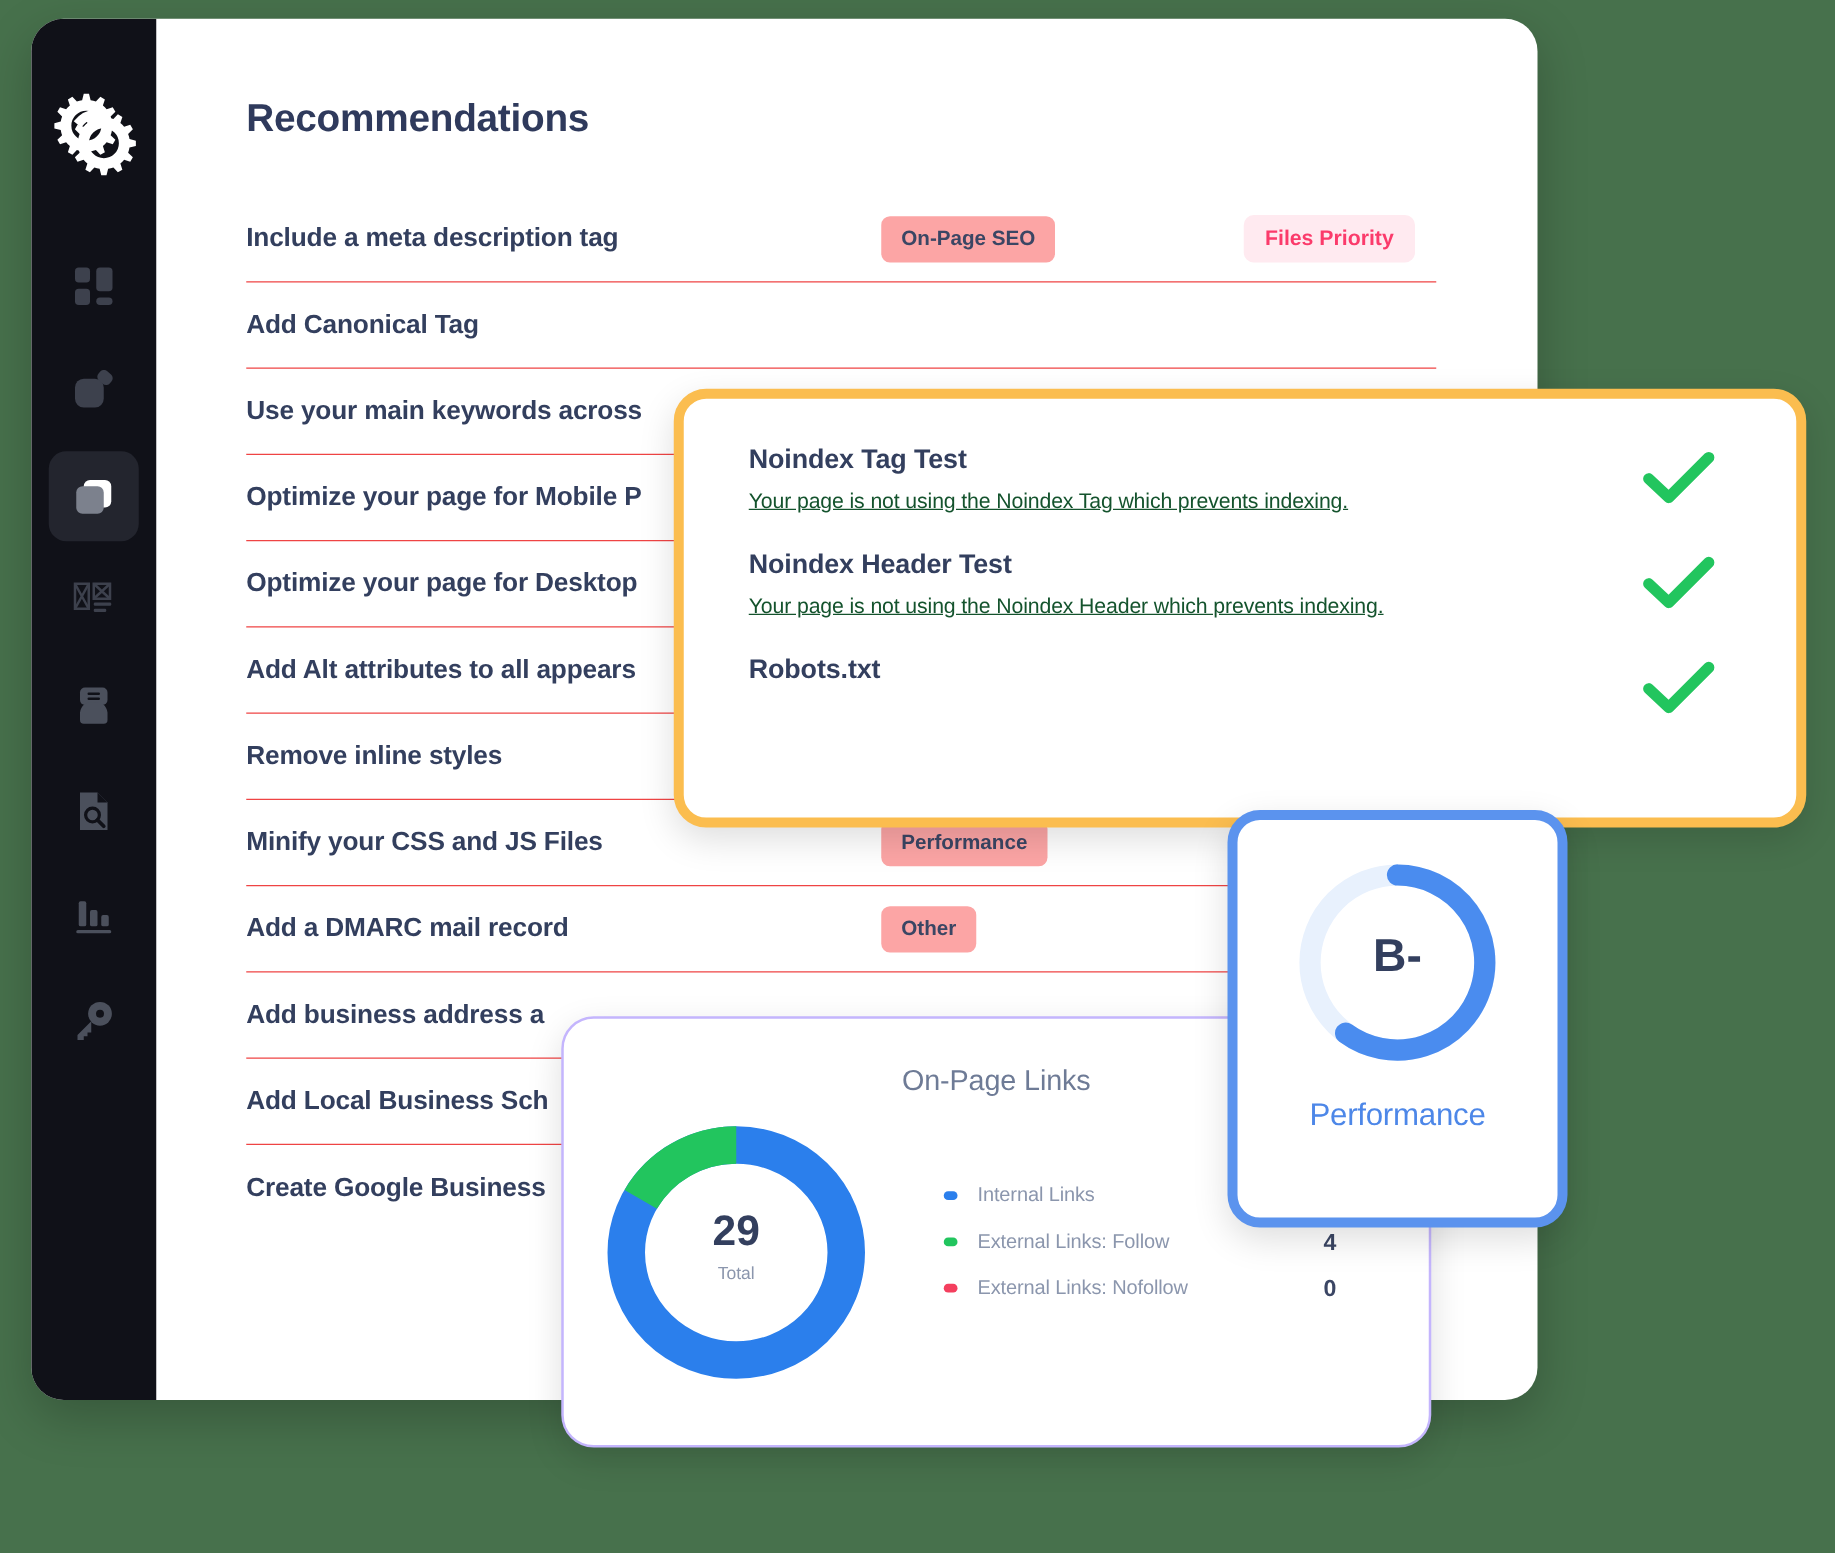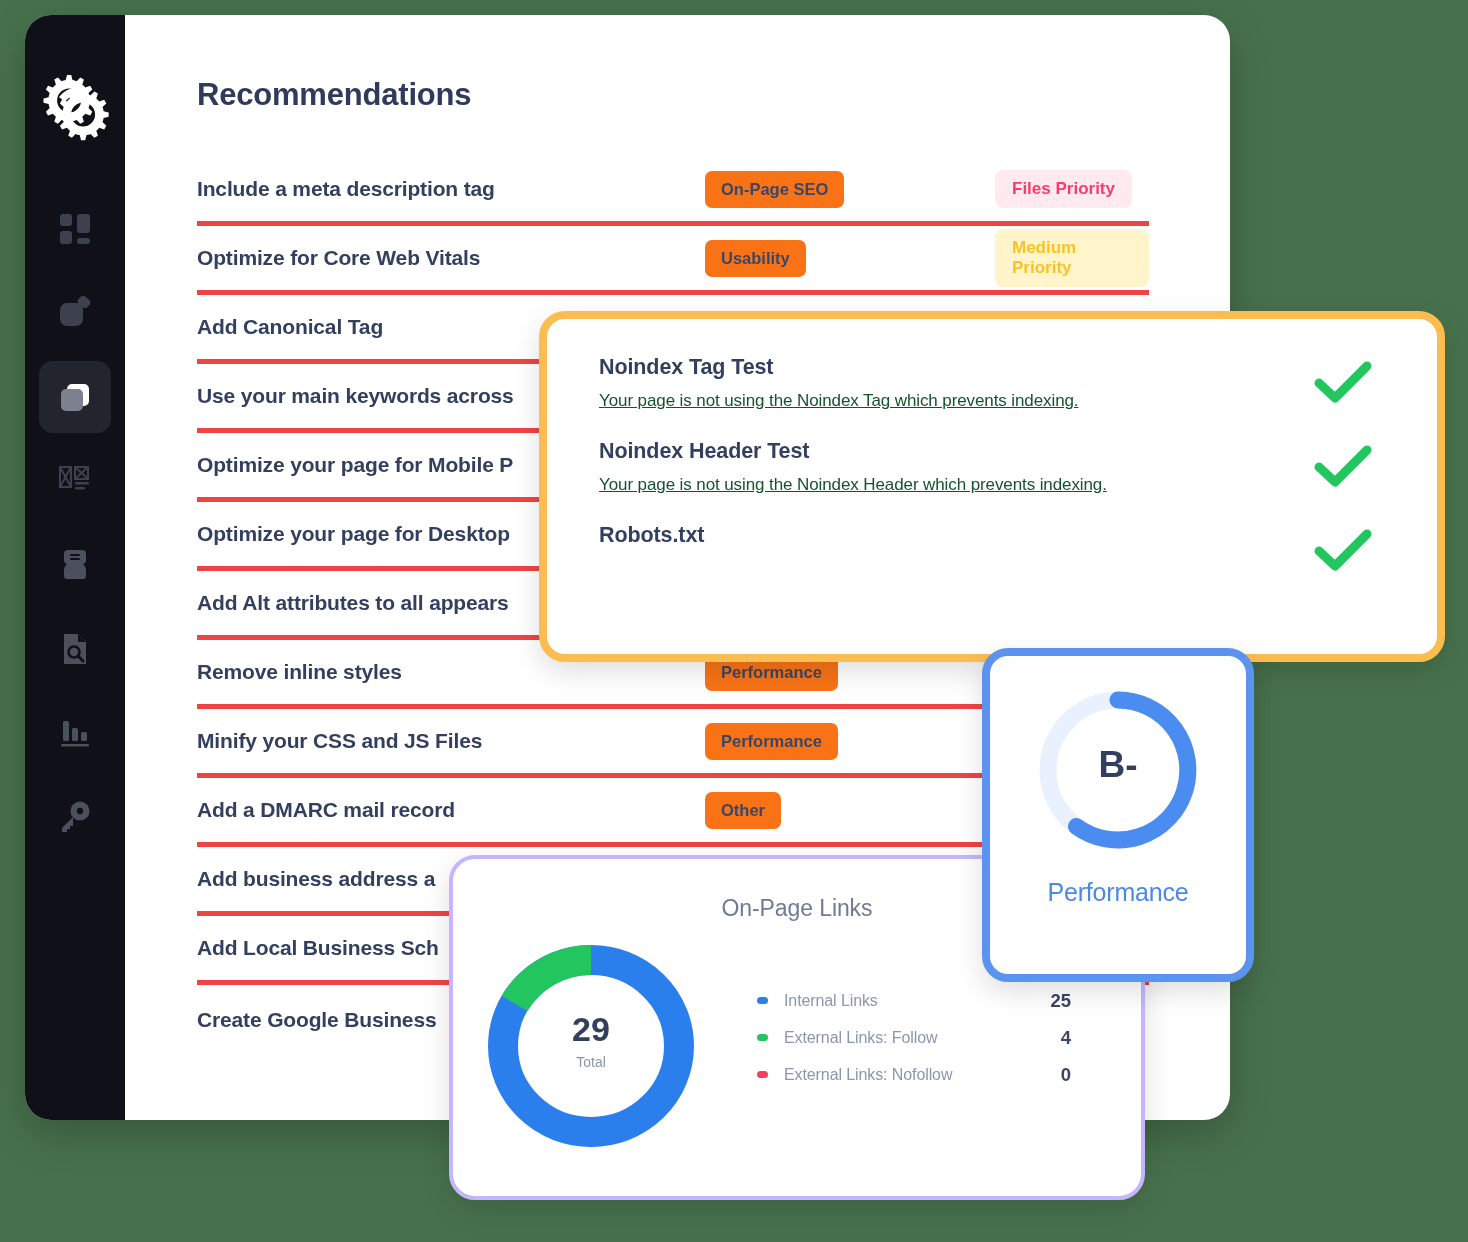--- a/index.html
+++ b/index.html
@@ -55,35 +55,35 @@
     color: #2f3a5c;
     letter-spacing: -0.2px;
     margin-bottom: 44px;
   }
 
   .rec-list { width: 952px; }
   .rec-row {
     height: 69px;
     display: flex;
     align-items: center;
-    border-bottom: 5px solid #ef4444;
+    border-bottom: 1px solid #ef4444;
   }
   .rec-row:last-child { border-bottom: none; }
   .rec-name {
     flex: 0 0 508px;
     font-size: 21px;
     font-weight: bold;
     color: #333f5e;
     letter-spacing: -0.15px;
     white-space: nowrap;
   }
   .rec-cat { flex: 0 0 290px; }
   .tag {
     display: inline-block;
-    background: #f97316;
+    background: #fca5a5;
     color: #3b4664;
     font-size: 16.5px;
     font-weight: bold;
     border-radius: 7px;
     padding: 9px 16px;
   }
   .prio {
     display: inline-block;
     font-size: 17px;
     font-weight: bold;
@@ -108,24 +108,24 @@
   .ni-title {
     font-size: 21.5px; font-weight: bold; color: #333f5e;
     margin-bottom: 11px; letter-spacing: -0.1px;
   }
   .ni-desc { font-size: 17px; color: #14532d; letter-spacing: -0.1px; text-decoration: underline; }
   .ni-check { position: absolute; right: 22px; top: 4px; }
 
   
   .card-links {
     position: absolute;
-    left: 449px; top: 855px;
+    left: 449px; top: 813px;
     width: 696px; height: 345px;
     background: #ffffff;
-    border: 4px solid #c4b5fd;
+    border: 2px solid #c4b5fd;
     border-radius: 26px;
     box-shadow: 0 10px 28px rgba(0,0,0,.13);
   }
   .links-title {
     text-align: center;
     font-size: 23px;
     color: #6e7b96;
     padding-top: 36px;
     letter-spacing: -0.1px;
   }
@@ -293,25 +293,20 @@
       <div class="page-title">Recommendations</div>
 
       <div class="rec-list">
 
         <div class="rec-row">
           <div class="rec-name">Include a meta description tag</div>
           <div class="rec-cat"><span class="tag">On-Page SEO</span></div>
           <div><span class="prio high">Files Priority</span></div>
         </div>
 
-        <div class="rec-row">
-          <div class="rec-name">Optimize for Core Web Vitals</div>
-          <div class="rec-cat"><span class="tag">Usability</span></div>
-          <div><span class="prio medium">Medium Priority</span></div>
-        </div>
 
         <div class="rec-row">
           <div class="rec-name">Add Canonical Tag</div>
         </div>
 
         <div class="rec-row">
           <div class="rec-name">Use your main keywords across</div>
         </div>
 
         <div class="rec-row">

